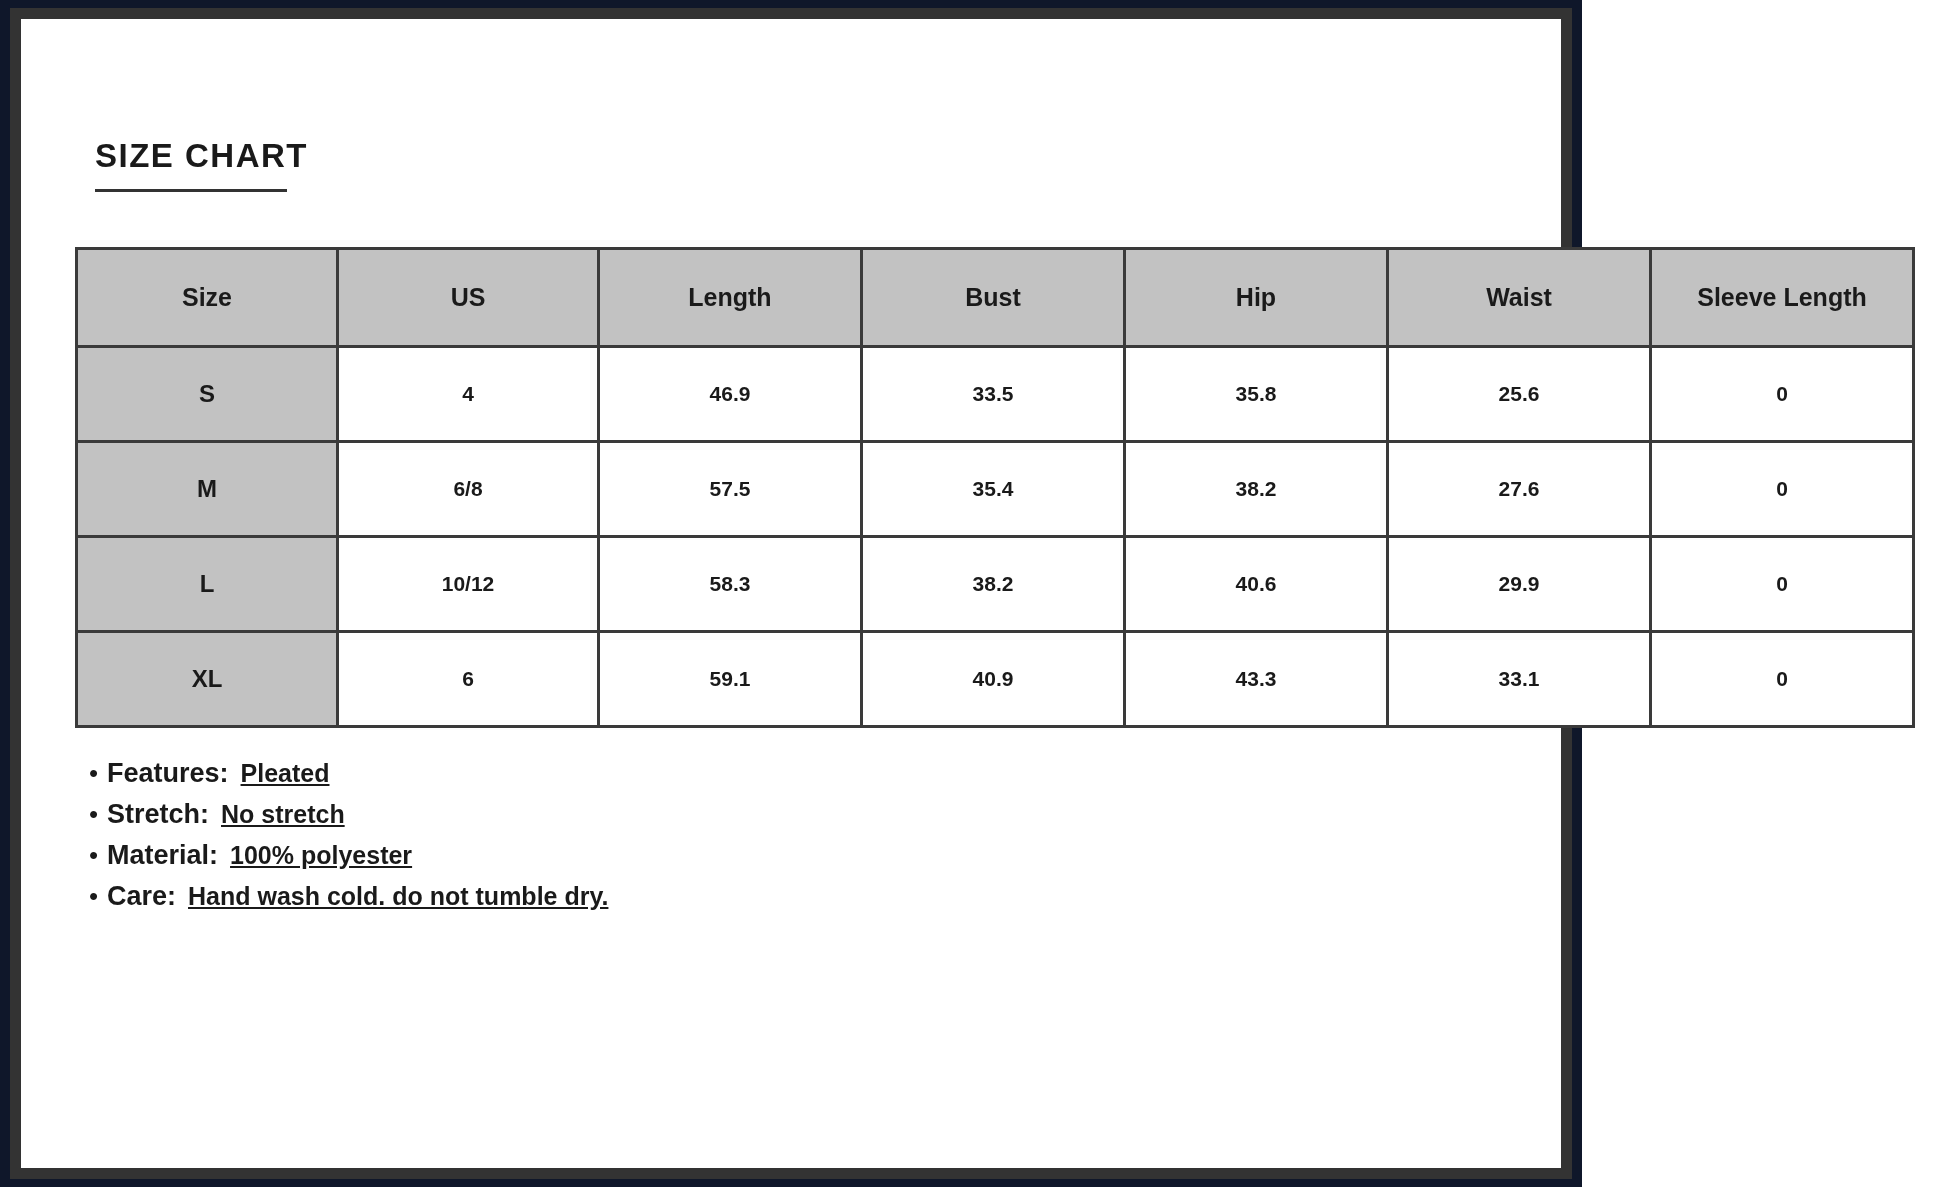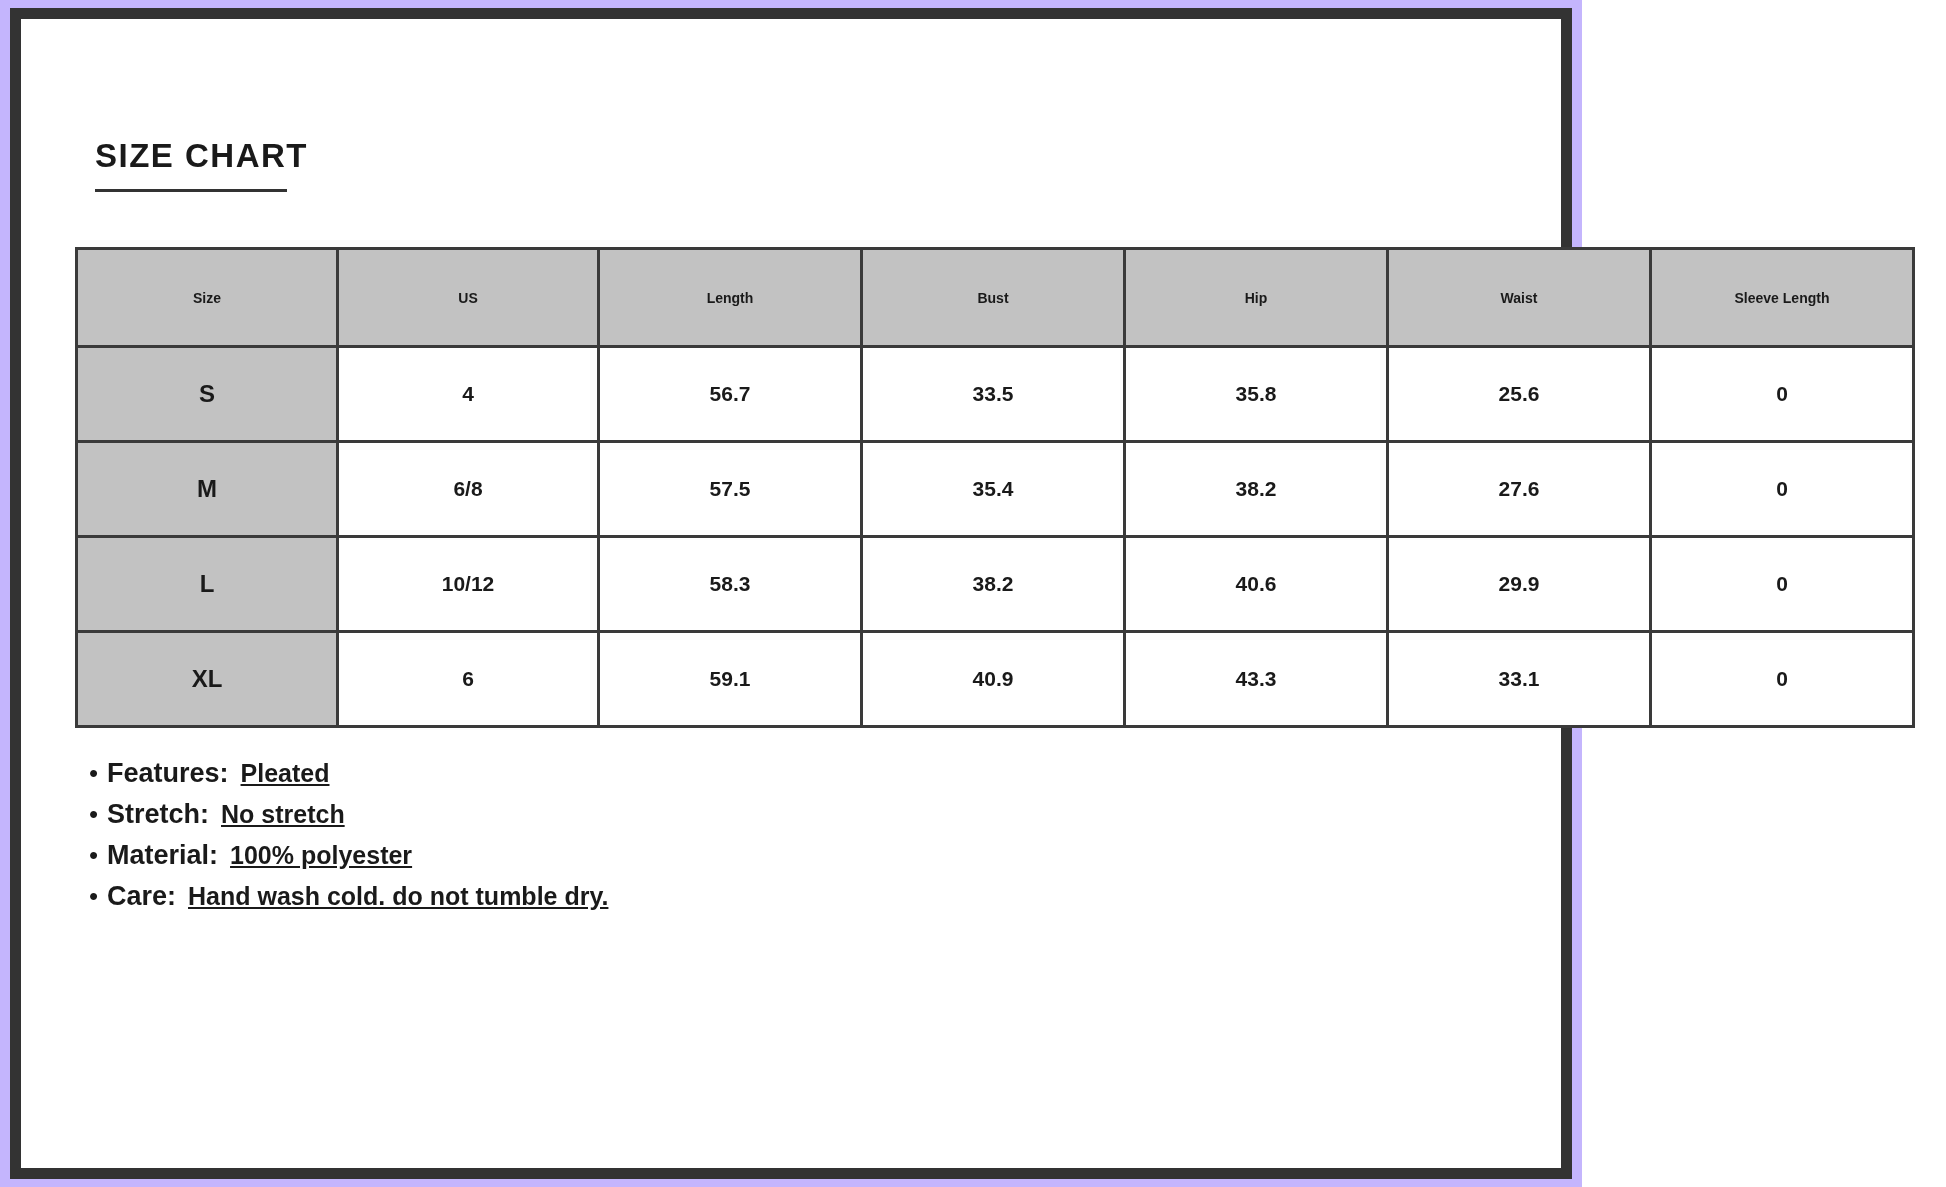--- a/index.html
+++ b/index.html
@@ -11,21 +11,21 @@
     width: 1946px;
     height: 1187px;
     font-family: "Liberation Sans", sans-serif;
     overflow: hidden;
   }
   .page {
     position: relative;
     width: 1582px;
     height: 1187px;
     box-sizing: border-box;
-    background: #c4b5fd;
+    background: #0f172a;
   }
   .outer-frame {
     position: absolute;
     left: 10px;
     top: 8px;
     right: 10px;
     bottom: 8px;
     border: 11px solid #333333;
     box-sizing: border-box;
     background: #ffffff;
@@ -104,21 +104,21 @@
     font-size: 21px;
     font-weight: bold;
     color: #1a1a1a;
     height: 92px;
     padding: 0;
     font-family: "Liberation Sans", sans-serif;
   }
   table.size-table thead th {
     background: #c2c2c2;
     height: 95px;
-    font-size: 14px;
+    font-size: 25px;
   }
   table.size-table tbody td.size-cell {
     background: #c2c2c2;
     font-size: 24px;
   }
   table.size-table col.c-size { width: 258px; }
   table.size-table col.c-us { width: 258px; }
   table.size-table col.c-rest { width: 260px; }
 
   
@@ -186,21 +186,21 @@
               <th>Bust</th>
               <th>Hip</th>
               <th>Waist</th>
               <th>Sleeve Length</th>
             </tr>
           </thead>
           <tbody>
             <tr>
               <td class="size-cell">S</td>
               <td>4</td>
-              <td>56.7</td>
+              <td>46.9</td>
               <td>33.5</td>
               <td>35.8</td>
               <td>25.6</td>
               <td>0</td>
             </tr>
             <tr>
               <td class="size-cell">M</td>
               <td>6/8</td>
               <td>57.5</td>
               <td>35.4</td>

